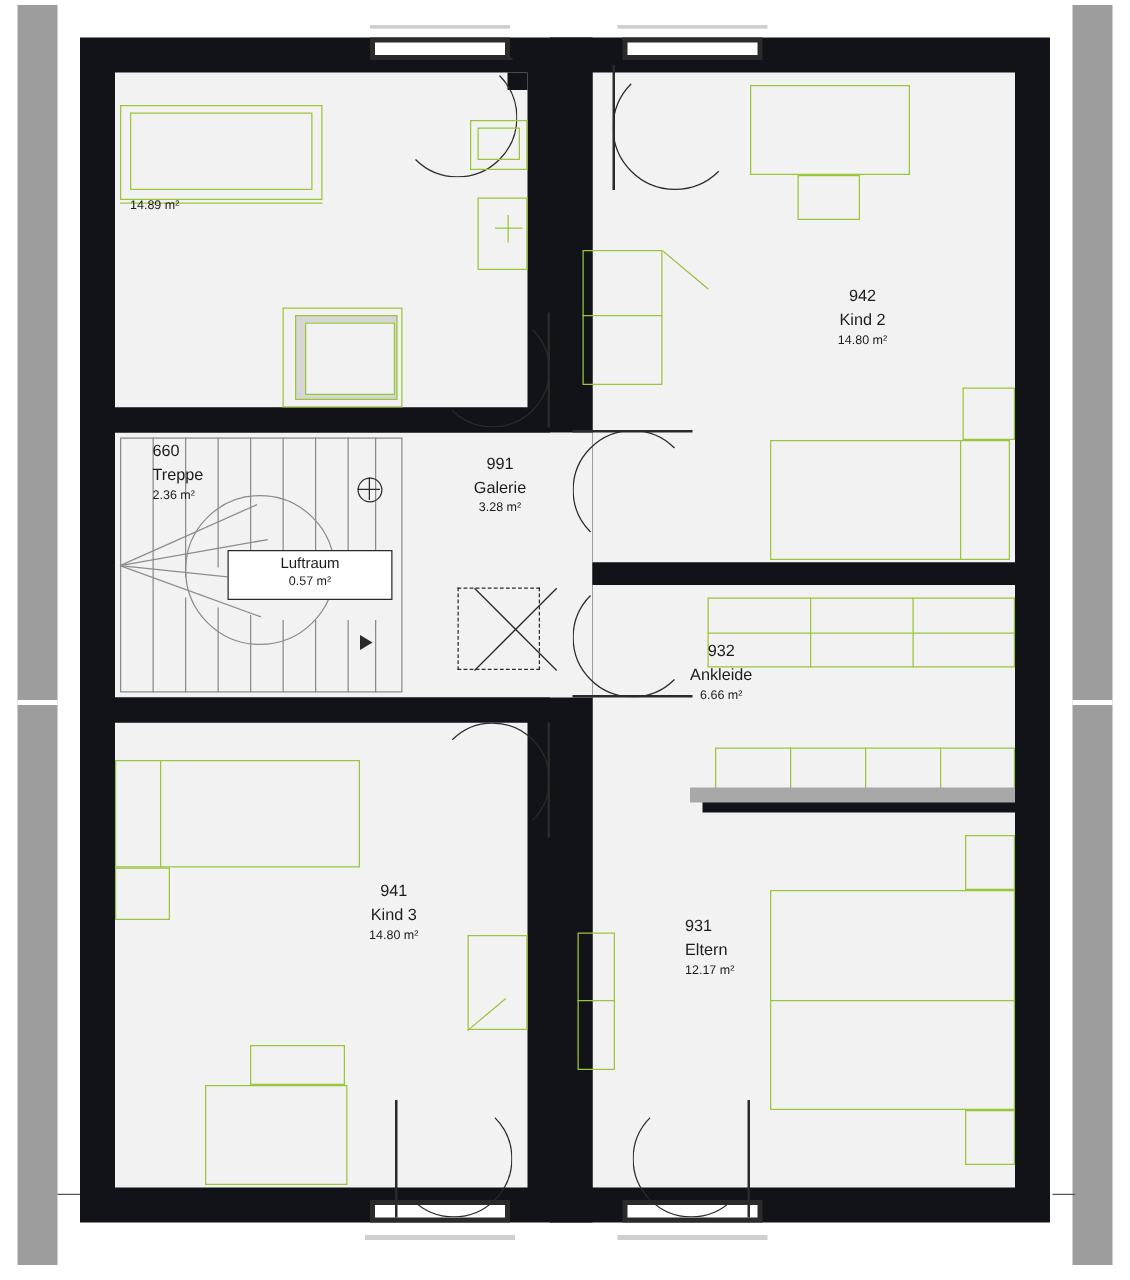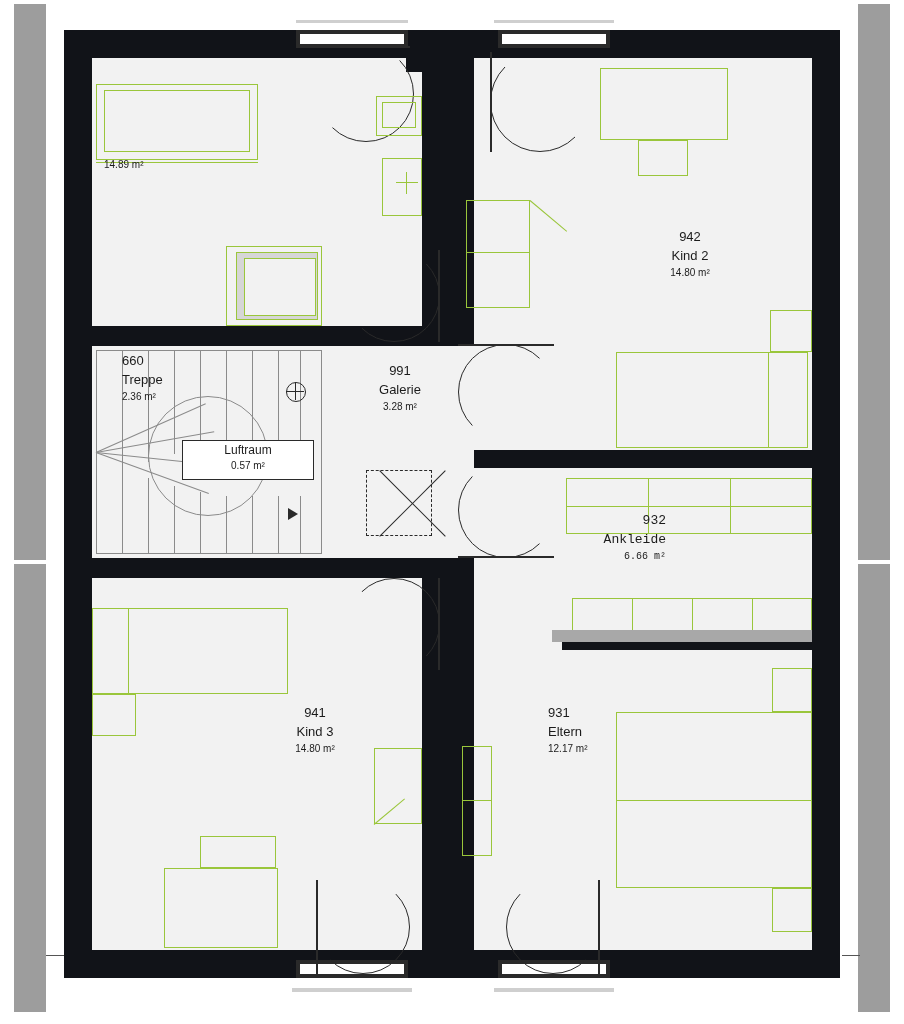--- a/index.html
+++ b/index.html
@@ -283,31 +283,31 @@
     <div class="nm">Treppe</div>
     <div class="ar">2.36 m²</div>
   </div>
 
   <div class="abs label" style="left:340px; top:362px; width:120px;">
     <div class="num">991</div>
     <div class="nm">Galerie</div>
     <div class="ar">3.28 m²</div>
   </div>
 
-  <div class="abs label" style="left:536px; top:512px; width:130px; text-align:right;font-family:Liberation Mono, monospace;">
+  <div class="abs label" style="left:512px; top:512px; width:130px; text-align:center;">
     <div class="num">932</div>
     <div class="nm">Ankleide</div>
     <div class="ar">6.66 m²</div>
   </div>
 
   <div class="abs label" style="left:240px; top:704px; width:150px;">
     <div class="num">941</div>
     <div class="nm">Kind 3</div>
     <div class="ar">14.80 m²</div>
   </div>
 
-  <div class="abs label" style="left:548px; top:704px; width:120px; text-align:left;">
+  <div class="abs label" style="left:548px; top:732px; width:120px; text-align:left;">
     <div class="num">931</div>
     <div class="nm">Eltern</div>
     <div class="ar">12.17 m²</div>
   </div>
 
 </div>
 
 </body></html>

